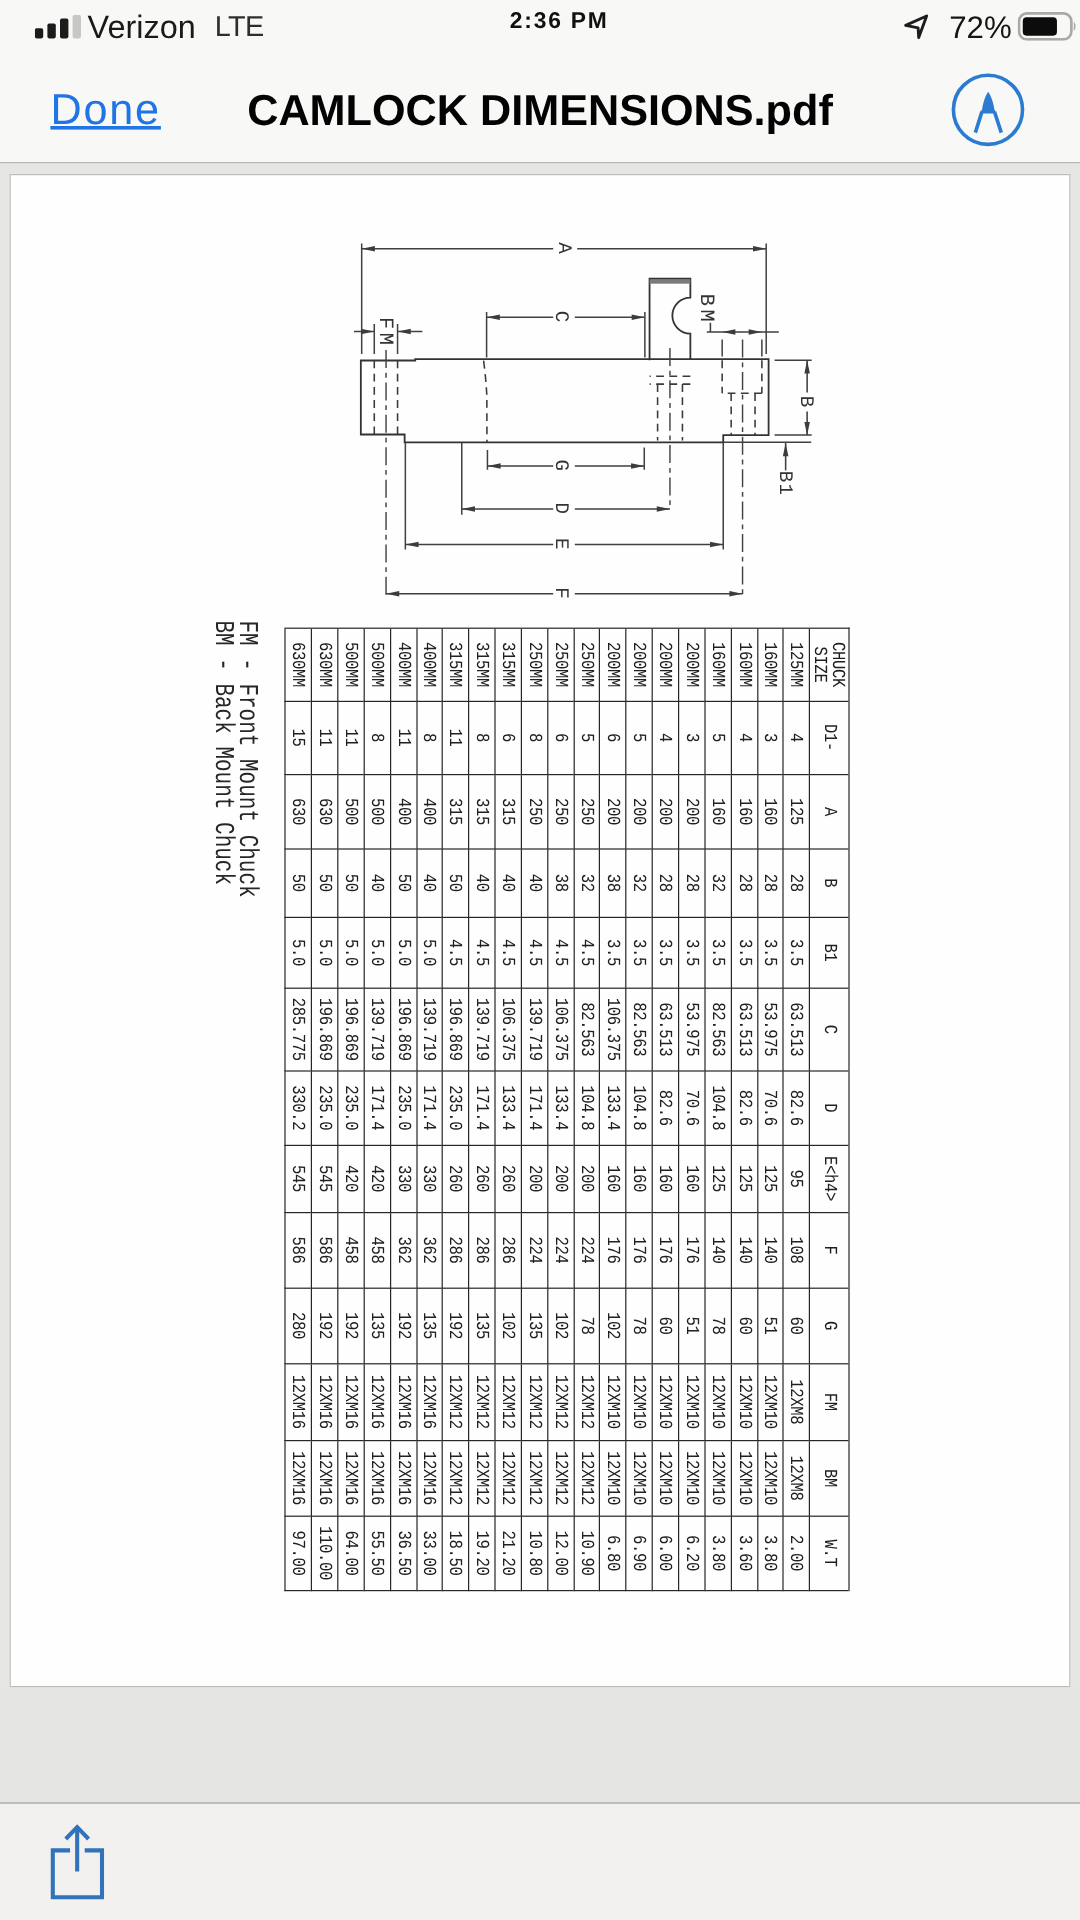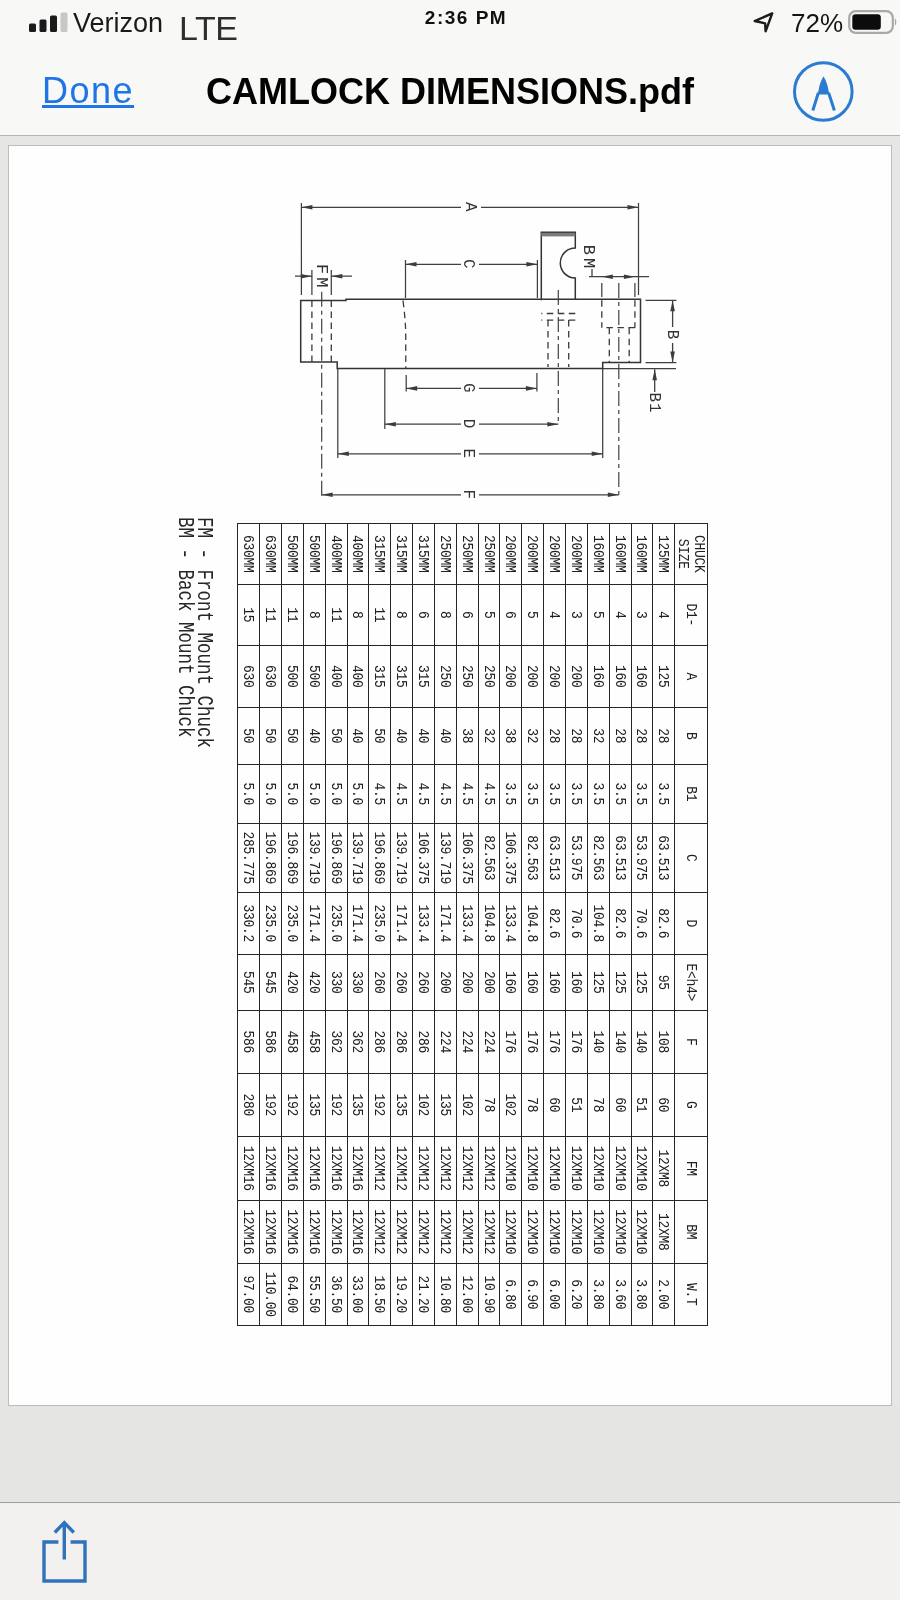--- a/index.html
+++ b/index.html
@@ -1,21 +1,21 @@
 <!DOCTYPE html>
 <html><head><meta charset="utf-8">
 <style>
 html,body{margin:0;padding:0;}
 body{width:900px;height:1600px;position:relative;overflow:hidden;
  background:#e6e6e4;font-family:"Liberation Sans",sans-serif;}
 .top{position:absolute;left:0;top:0;width:900px;height:136px;background:#f8f8f6;}
 .hair1{position:absolute;left:0;top:135px;width:900px;height:1px;background:#b4b4b2;}
 .sb{position:absolute;left:16px;top:0;width:900px;height:44px;text-decoration:underline;}
 .vz{position:absolute;left:57px;top:8px;font-size:27px;color:#1a1a1a;}
-.lte{position:absolute;left:163px;top:9px;font-size:34px;color:#2e2e2e;letter-spacing:-0.5px;}
+.lte{position:absolute;left:163px;top:9px;font-size:24px;color:#2e2e2e;letter-spacing:-0.5px;}
 .time{position:absolute;left:0;top:7px;width:900px;text-align:center;font-size:19px;font-weight:700;color:#111;letter-spacing:1.5px;}
 .pct{position:absolute;left:775px;top:8px;font-size:26px;color:#151515;text-align:center;}
 .done{position:absolute;left:42px;top:70px;font-size:36px;color:#1f74e6;letter-spacing:1.5px;text-decoration:underline;}
 .ttl{position:absolute;left:0;top:71px;width:900px;text-align:center;font-size:36px;font-weight:700;color:#030303;}
 .page{position:absolute;left:8px;top:145px;width:884px;height:1261px;background:#fefefe;
  border:1px solid #bcbcba;box-sizing:border-box;}
 .land{position:absolute;left:0px;top:0px;width:1259px;height:882px;
  transform-origin:top left;transform:rotate(90deg) translateY(-882px);}
 .grid{position:absolute;left:376.7px;top:183px;display:grid;
  grid-template-columns:61px 61px 62px 57px 59px 69px 62px 56px 63px 63px 64px 63px 62px;

